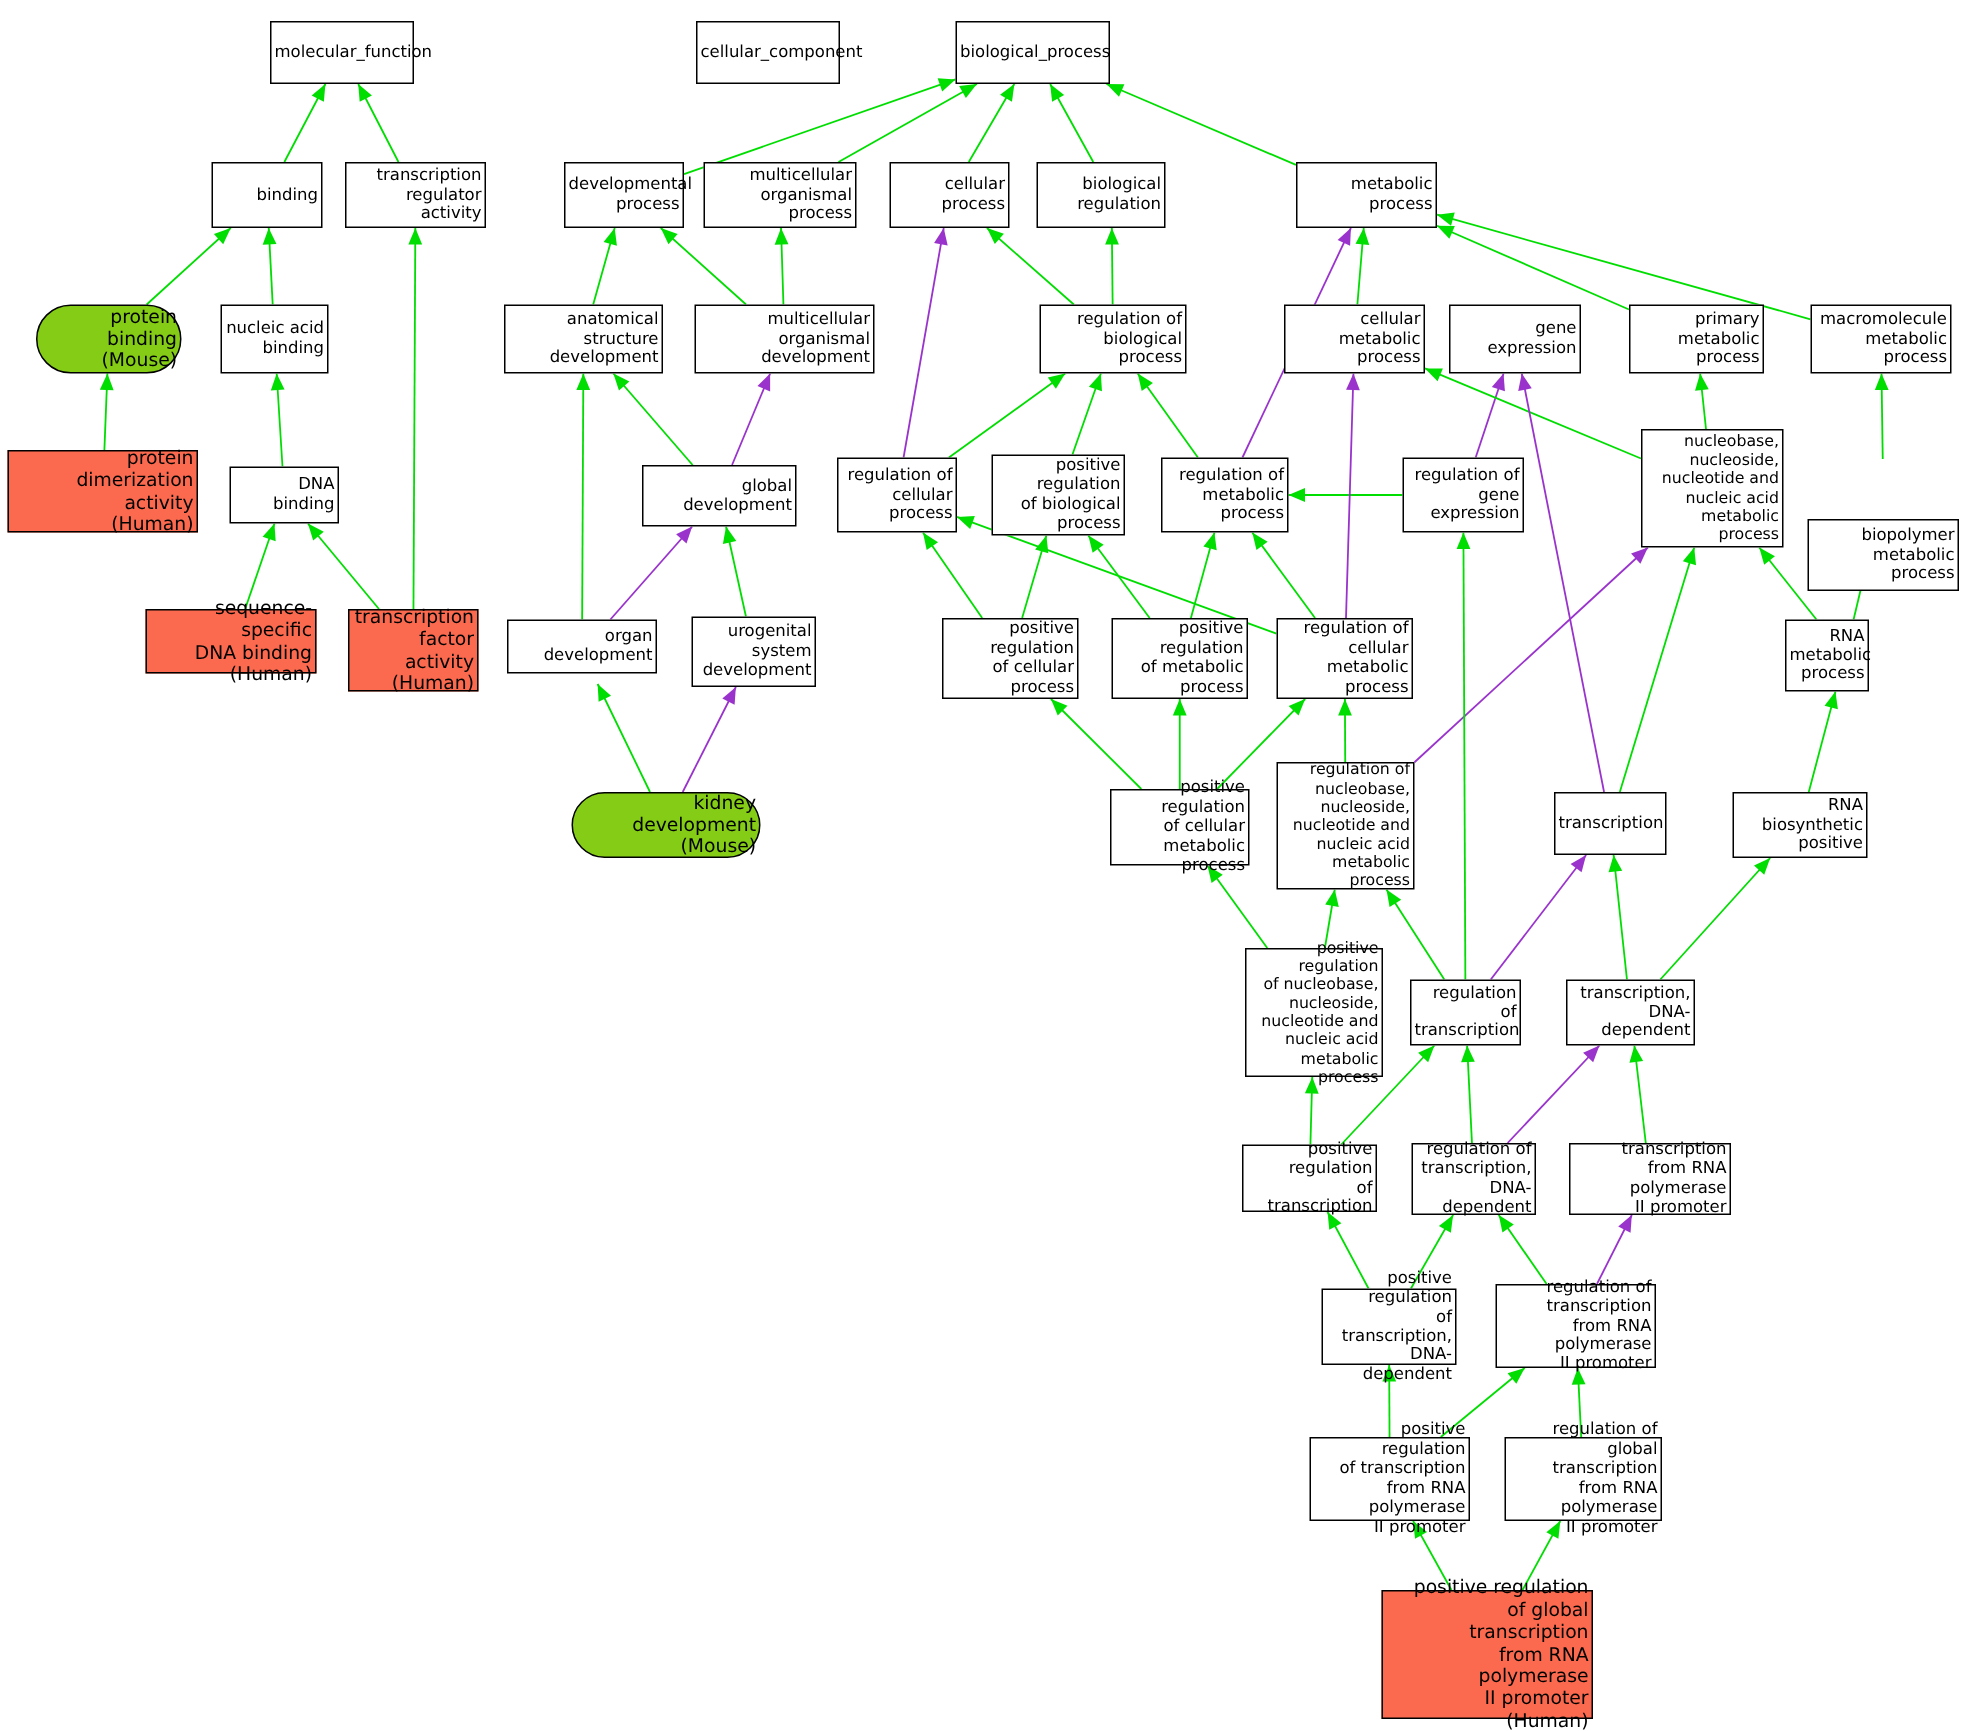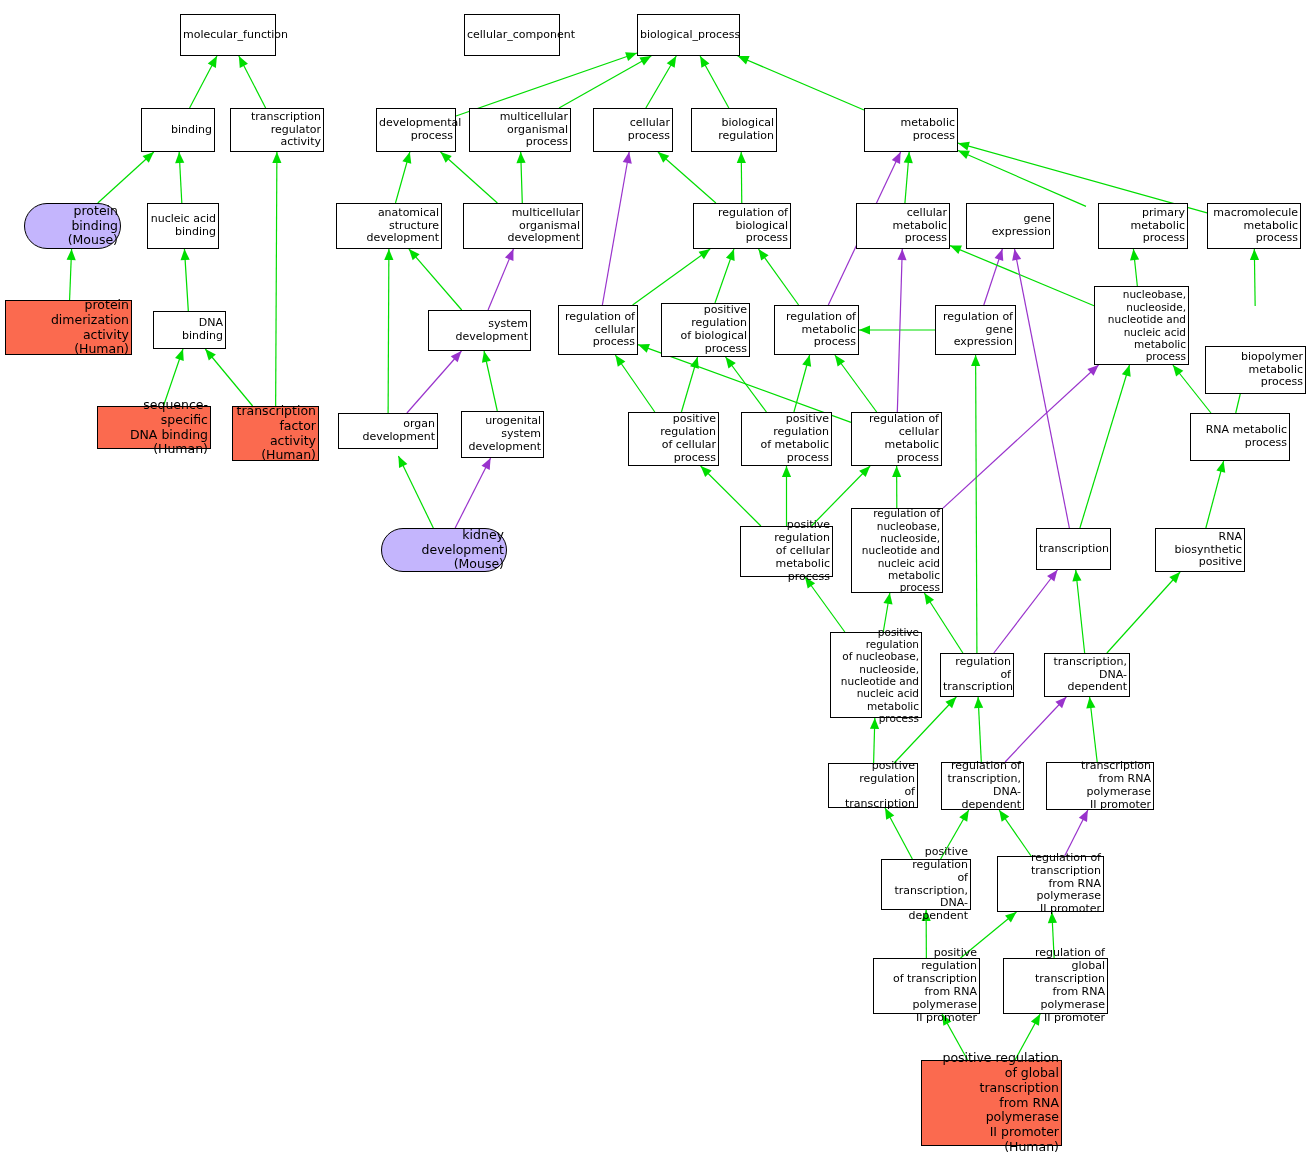--- a/index.html
+++ b/index.html
@@ -37,21 +37,21 @@
     z-index: 5;
   }
   .go-node .lbl {
     display: block;
     width: 100%;
     white-space: pre-line;
     padding: 0 2px;
     box-sizing: border-box;
   }
   .go-node.fill-white { background: #ffffff; }
-  .go-node.fill-blue  { background: #c4b5fd; border-radius: 23px; }
+  .go-node.fill-blue  { background: #84cc16; border-radius: 23px; }
   .go-node.fill-red   { background: #FB6A4F; }
 </style>
 </head>
 <body>
 
 <div id="canvas">
   <svg id="edges" viewBox="0 0 1315 1154">
       <line x1="189.57894736842104" y1="108" x2="216.94736842105263" y2="56" stroke="#00DD00" stroke-width="1.2"></line>
       <polygon points="216.94736842105263,56 215.8947814828509,67.87653403723188 207.75353383693667,63.591666855171745" fill="#00DD00"></polygon>
       <line x1="265.65263157894736" y1="108" x2="238.83157894736843" y2="56" stroke="#00DD00" stroke-width="1.2"></line>
@@ -260,38 +260,38 @@
       <span class="lbl">regulation of
 biological process</span>
     </div>
     <div class="go-node fill-white" style="left: 856px; top: 203px; width: 94px; height: 46px; font-size: 11px;">
       <span class="lbl">cellular metabolic
 process</span>
     </div>
     <div class="go-node fill-white" style="left: 966px; top: 203px; width: 88px; height: 46px; font-size: 11px;">
       <span class="lbl">gene expression</span>
     </div>
-    <div class="go-node fill-white" style="left: 1086px; top: 203px; width: 90px; height: 46px; font-size: 11px; margin-left: 12px;">
+    <div class="go-node fill-white" style="left: 1086px; top: 203px; width: 90px; height: 46px; font-size: 11px;">
       <span class="lbl">primary metabolic
 process</span>
     </div>
     <div class="go-node fill-white" style="left: 1207px; top: 203px; width: 94px; height: 46px; font-size: 11px;">
       <span class="lbl">macromolecule
 metabolic process</span>
     </div>
     <div class="go-node fill-red" style="left: 5px; top: 300px; width: 127px; height: 55px; font-size: 12.5px;">
       <span class="lbl">protein dimerization
 activity
 (Human)</span>
     </div>
     <div class="go-node fill-white" style="left: 153px; top: 311px; width: 73px; height: 38px; font-size: 11px;">
       <span class="lbl">DNA binding</span>
     </div>
     <div class="go-node fill-white" style="left: 428px; top: 310px; width: 103px; height: 41px; font-size: 11px;">
-      <span class="lbl">system development</span>
+      <span class="lbl">global development</span>
     </div>
     <div class="go-node fill-white" style="left: 558px; top: 305px; width: 80px; height: 50px; font-size: 11px;">
       <span class="lbl">regulation of
 cellular process</span>
     </div>
     <div class="go-node fill-white" style="left: 661px; top: 303px; width: 89px; height: 54px; font-size: 11px;">
       <span class="lbl">positive regulation
 of biological
 process</span>
     </div>
@@ -339,21 +339,21 @@
     <div class="go-node fill-white" style="left: 741px; top: 412px; width: 91px; height: 54px; font-size: 11px;">
       <span class="lbl">positive regulation
 of metabolic
 process</span>
     </div>
     <div class="go-node fill-white" style="left: 851px; top: 412px; width: 91px; height: 54px; font-size: 11px;">
       <span class="lbl">regulation of
 cellular metabolic
 process</span>
     </div>
-    <div class="go-node fill-white" style="left: 1190px; top: 413px; width: 100px; height: 48px; font-size: 11px;">
+    <div class="go-node fill-white" style="left: 1190px; top: 413px; width: 56px; height: 48px; font-size: 11px;">
       <span class="lbl">RNA metabolic
 process</span>
     </div>
     <div class="go-node fill-blue" style="left: 381px; top: 528px; width: 126px; height: 44px; font-size: 12.5px;">
       <span class="lbl">kidney development
 (Mouse)</span>
     </div>
     <div class="go-node fill-white" style="left: 740px; top: 526px; width: 93px; height: 51px; font-size: 11px;">
       <span class="lbl">positive regulation
 of cellular

